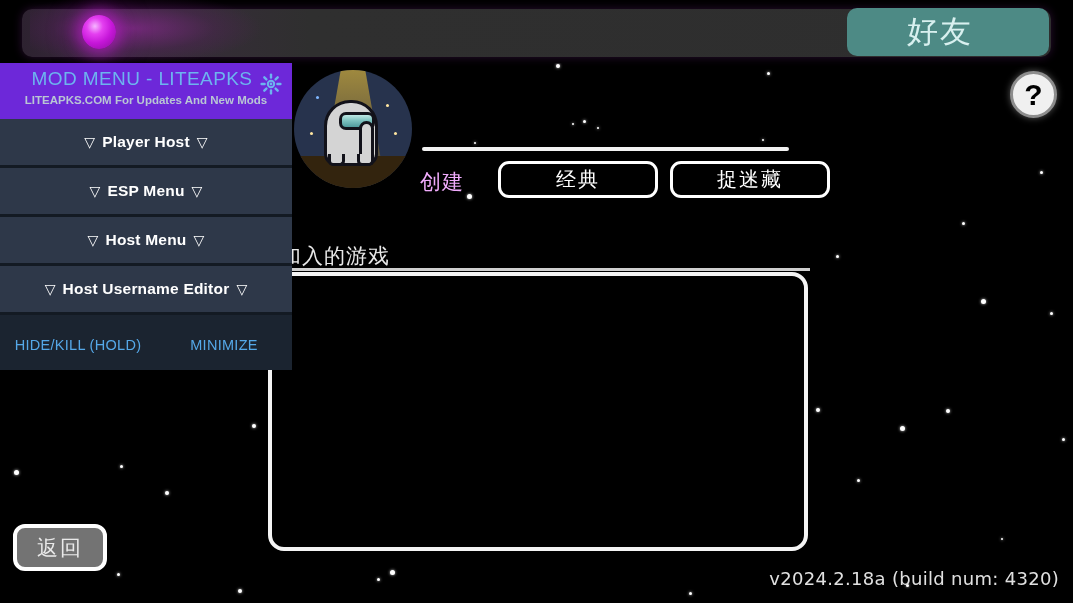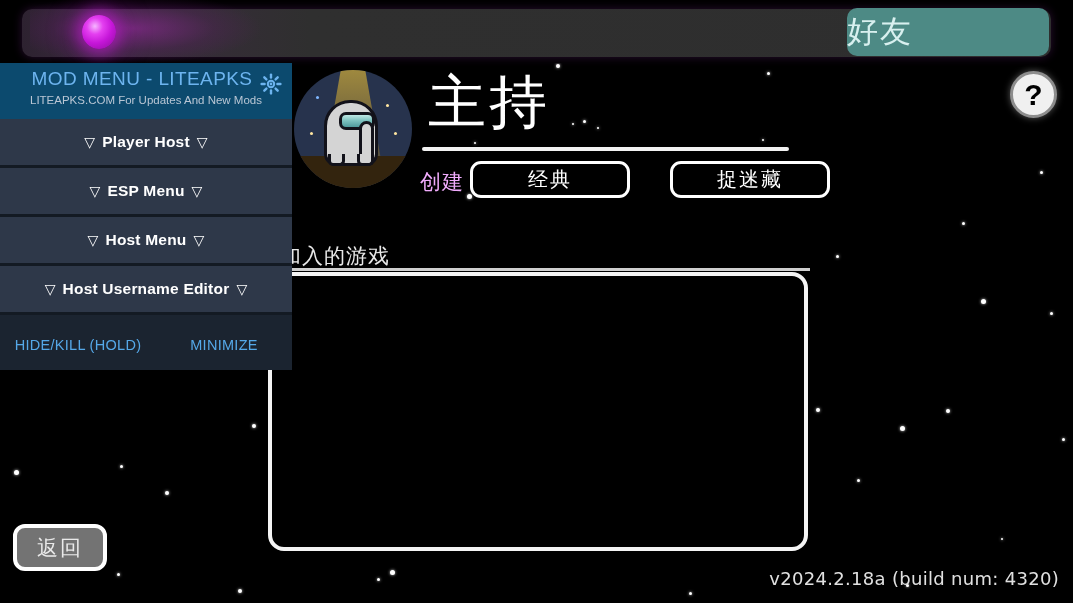--- a/index.html
+++ b/index.html
@@ -48,21 +48,21 @@
     position: absolute; left: 82px; top: 15px;
     width: 34px; height: 34px; border-radius: 50%;
     background: radial-gradient(circle at 38% 33%, #f6b6ff 0%, #e43ff0 26%, #c516d8 55%, #8a0e9a 100%);
     box-shadow: 0 0 14px 5px rgba(200,30,215,.55), 0 0 28px 10px rgba(150,20,165,.3);
   }
   #friend-button {
     position: absolute; right: 24px; top: 8px;
     width: 202px; height: 48px;
     border-radius: 10px;
     background: #4d8a85;
-    display: flex; align-items: center; justify-content: flex-start;
+    display: flex; align-items: center; justify-content: center;
     padding-right: 16px;
     cursor: pointer;
   }
   #friend-button .lbl {
     color: #d8f0ef;
     font-size: 31px;
     letter-spacing: 2px;
     font-family: "DejaVu Sans", "Liberation Sans", sans-serif;
   }
 
@@ -148,21 +148,21 @@
     border: 3px solid #ffffff;
     border-radius: 11px;
     background: #000;
     display: flex; align-items: center; justify-content: center;
     color: #ffffff;
     font-size: 20px;
     letter-spacing: 2px;
     cursor: pointer;
     font-family: "DejaVu Sans", "Liberation Sans", sans-serif;
   }
-  #mode-classic { left: 470px; width: 160px; }
+  #mode-classic { left: 498px; width: 160px; }
   #mode-hideseek { left: 670px; width: 160px; }
 
   #joinable-label {
     position: absolute; left: 258px; top: 242px;
     color: #e9e9e9;
     font-size: 21px;
     letter-spacing: 1px;
     font-family: "DejaVu Sans", "Liberation Sans", sans-serif;
     white-space: nowrap;
   }
@@ -217,38 +217,39 @@
   #mod-menu {
     position: absolute; left: 0; top: 63px;
     width: 292px; height: 307px;
     z-index: 50;
     background: #1b2430;
     font-family: "Liberation Sans", sans-serif;
     overflow: hidden;
   }
   #mm-header {
     height: 56px;
-    background: #0c4a6e;
+    background: #6d28d9;
     position: relative;
     padding-left: 12px;
   }
   #mm-title {
     position: absolute; left: 0; right: 0; top: 5px;
     text-align: center;
     color: #6db4ef;
     font-size: 19px;
     font-weight: 400;
     letter-spacing: .4px;
     padding-right: 8px;
   }
   #mm-subtitle {
     position: absolute; left: 0; right: 0; top: 31px;
     text-align: center;
     color: #b9c6d4;
     font-size: 11.5px;
+    font-weight: bold;
   }
   #mm-gear {
     position: absolute; right: 9px; top: 9px;
     width: 24px; height: 24px;
     cursor: pointer;
   }
   .mm-row {
     height: 49px;
     background: #2e3849;
     border-bottom: 3px solid #131a23;
@@ -335,21 +336,20 @@
     <div class="dot" style="left:100px;top:62px"></div>
     <div class="dot" style="left:16px;top:62px"></div>
     <div class="body">
       <div class="visor"></div>
       <div class="pack"></div>
       <div class="legL"></div>
       <div class="legR"></div>
     </div>
   </div>
 
-  <div id="title-main">主持</div>
   <div id="title-rule"></div>
 
   <div id="create-label">创建</div>
   <div id="mode-classic" class="mode-button">经典</div>
   <div id="mode-hideseek" class="mode-button">捉迷藏</div>
 
   <div id="joinable-label">可加入的游戏</div>
   <div id="joinable-rule"></div>
   <div id="game-list"></div>
 

